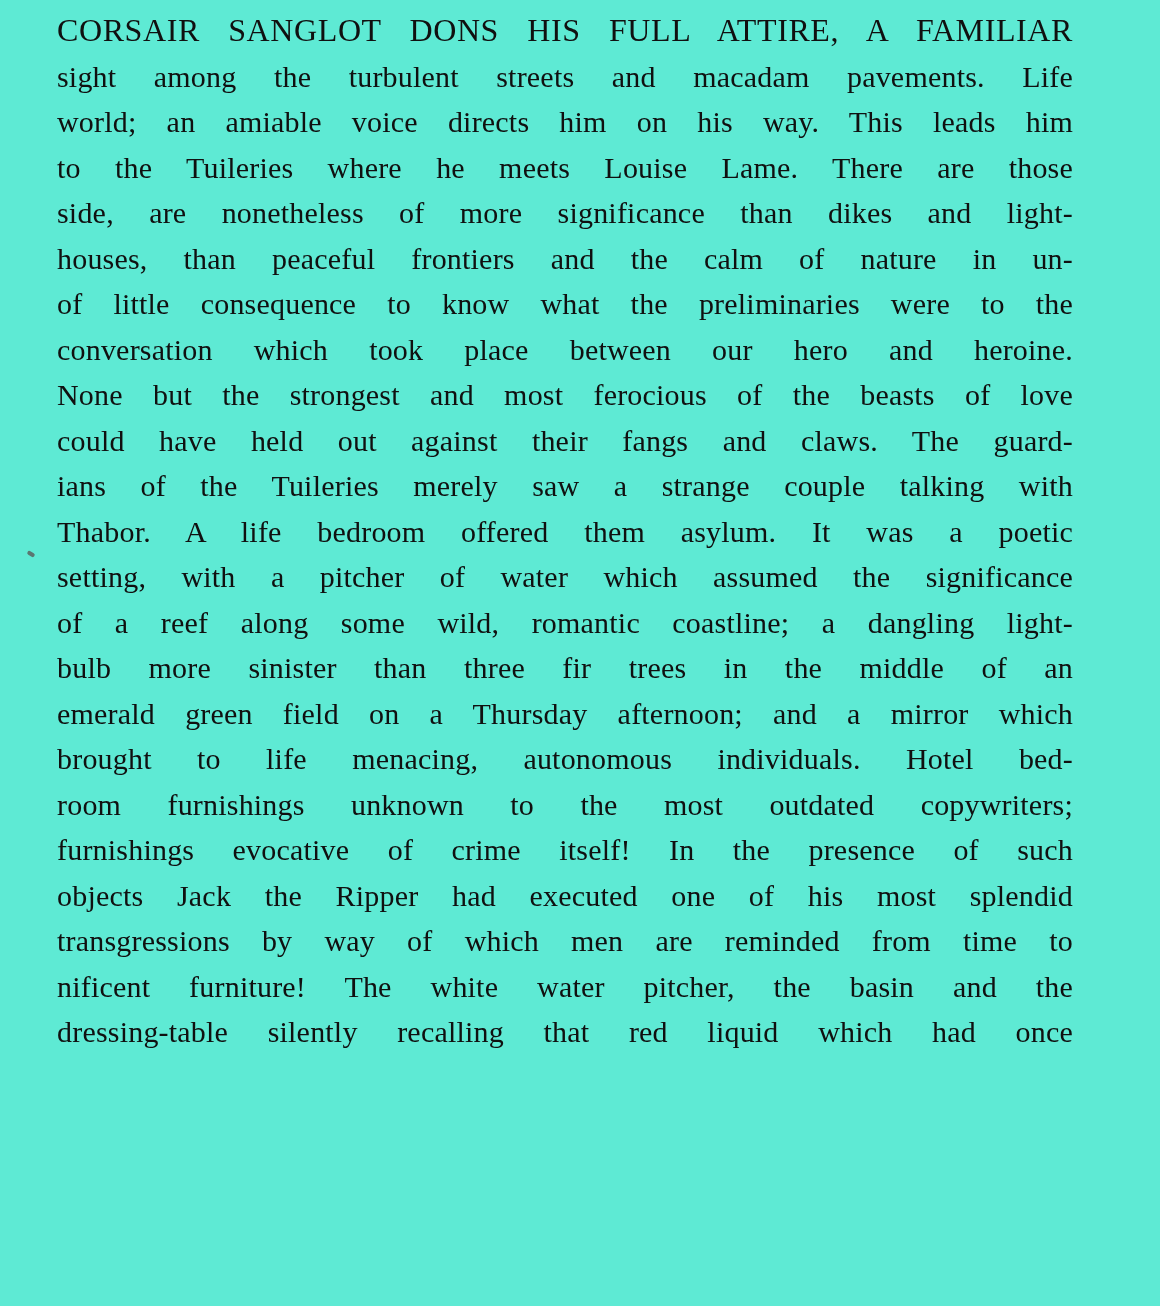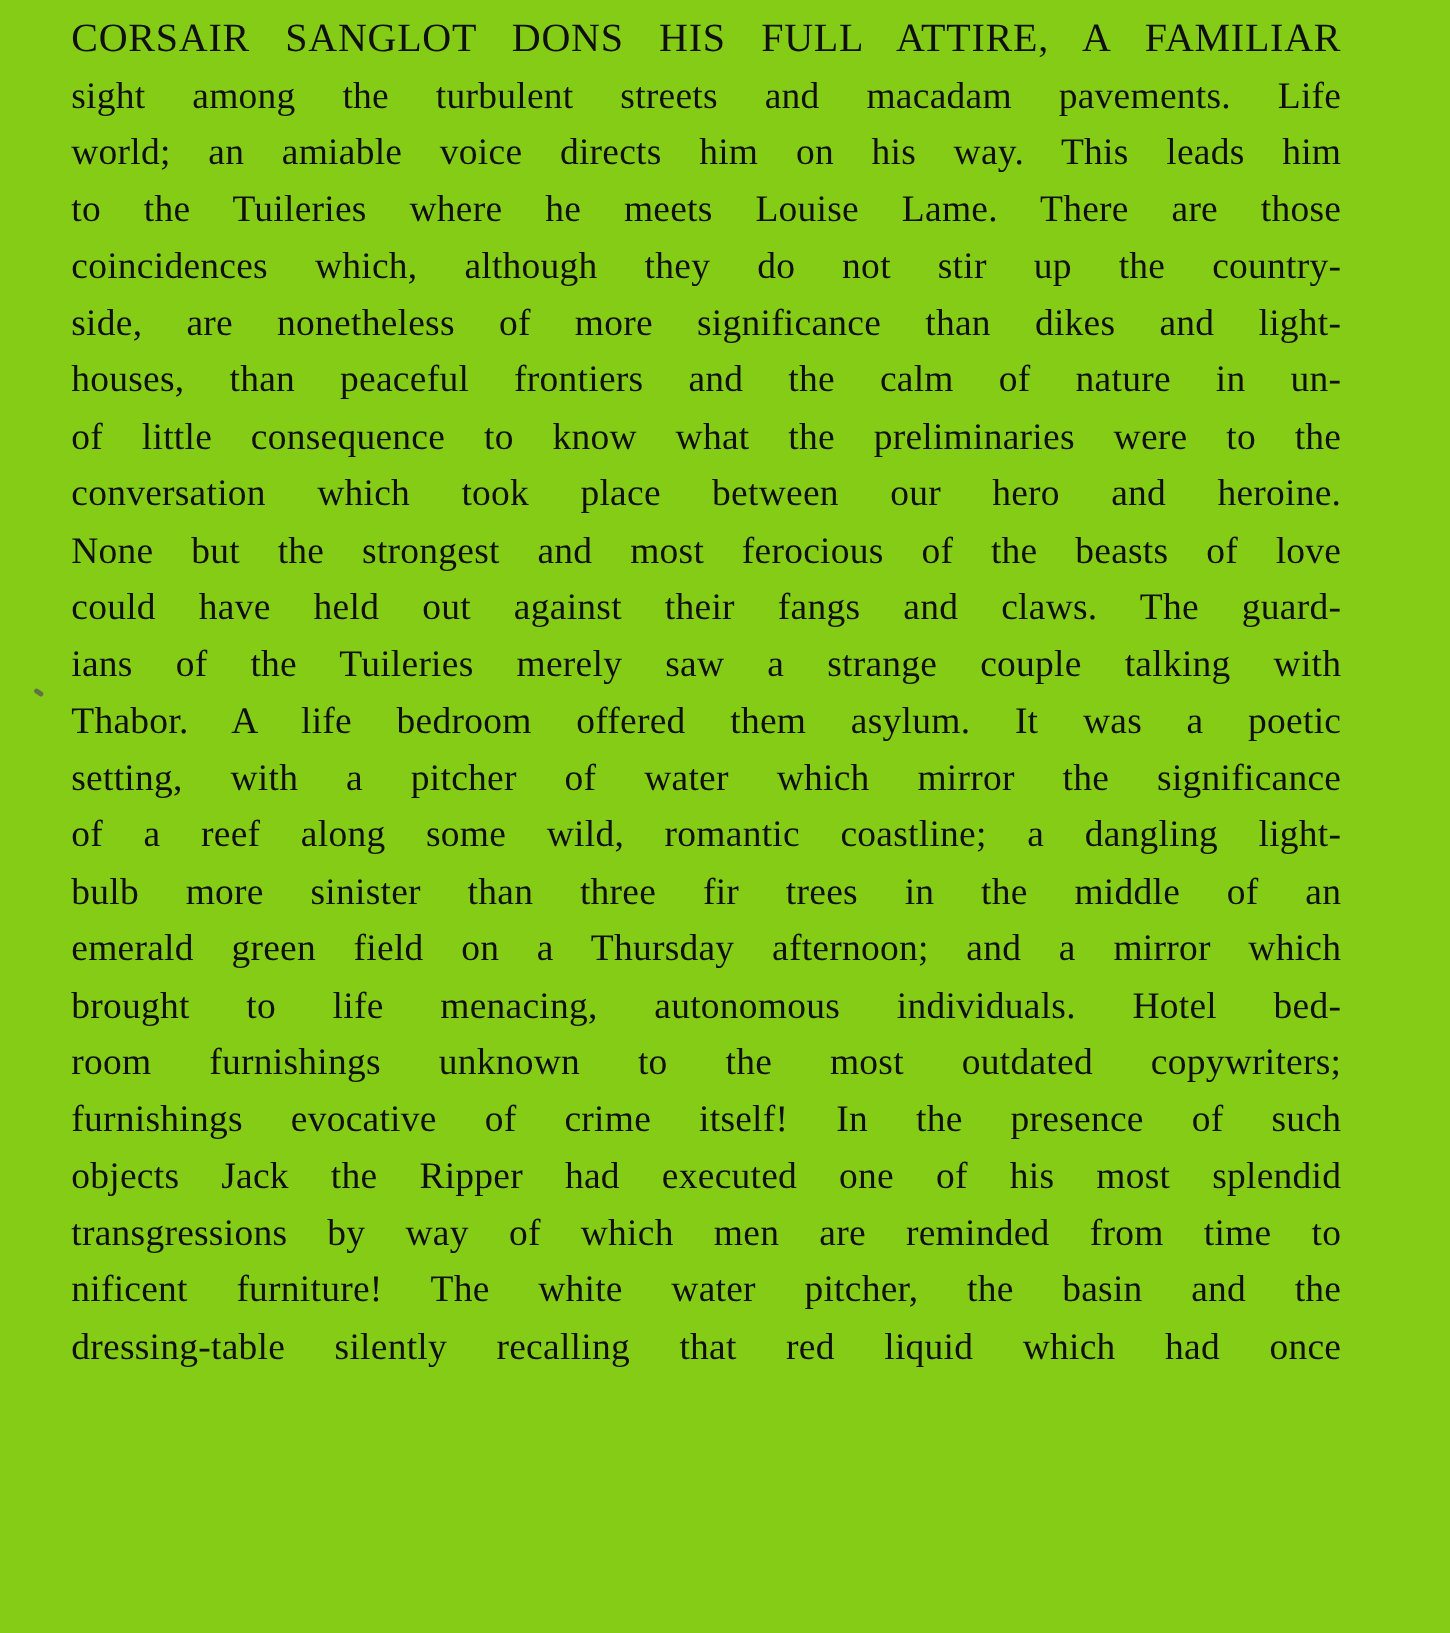--- a/index.html
+++ b/index.html
@@ -9,21 +9,21 @@
   body {
     width: 1160px;
     height: 1306px;
     position: relative;
     background: #fcfcfa;
     overflow: hidden;
   }
   .page {
     position: absolute;
     inset: 0;
-    background: #84cc16;
+    background: #5eead4;
   }
   .text-block {
     position: absolute;
     left: 57px;
     top: 8px;
     width: 1016px;
     color: #101010;
     font-family: "Liberation Serif", serif;
   }
   .line {
@@ -57,30 +57,29 @@
 
 <div class="page">
   <div class="scan-speck"></div>
   <div class="text-block">
     <div class="line caps-line">CORSAIR SANGLOT DONS HIS FULL ATTIRE, A FAMILIAR</div>
     <div>
 
     <div class="line">sight among the turbulent streets and macadam pavements. Life</div>
         <div class="line">world; an amiable voice directs him on his way. This leads him</div>
         <div class="line">to the Tuileries where he meets Louise Lame. There are those</div>
-        <div class="line">coincidences which, although they do not stir up the country-</div>
         <div class="line">side, are nonetheless of more significance than dikes and light-</div>
         <div class="line">houses, than peaceful frontiers and the calm of nature in un-</div>
         <div class="line">of little consequence to know what the preliminaries were to the</div>
         <div class="line">conversation which took place between our hero and heroine.</div>
         <div class="line">None but the strongest and most ferocious of the beasts of love</div>
         <div class="line">could have held out against their fangs and claws. The guard-</div>
         <div class="line">ians of the Tuileries merely saw a strange couple talking with</div>
         <div class="line">Thabor. A life bedroom offered them asylum. It was a poetic</div>
-        <div class="line">setting, with a pitcher of water which mirror the significance</div>
+        <div class="line">setting, with a pitcher of water which assumed the significance</div>
         <div class="line">of a reef along some wild, romantic coastline; a dangling light-</div>
         <div class="line">bulb more sinister than three fir trees in the middle of an</div>
         <div class="line">emerald green field on a Thursday afternoon; and a mirror which</div>
         <div class="line">brought to life menacing, autonomous individuals. Hotel bed-</div>
         <div class="line">room furnishings unknown to the most outdated copywriters;</div>
         <div class="line">furnishings evocative of crime itself! In the presence of such</div>
         <div class="line">objects Jack the Ripper had executed one of his most splendid</div>
         <div class="line">transgressions by way of which men are reminded from time to</div>
         <div class="line">nificent furniture! The white water pitcher, the basin and the</div>
         <div class="line">dressing-table silently recalling that red liquid which had once</div>

